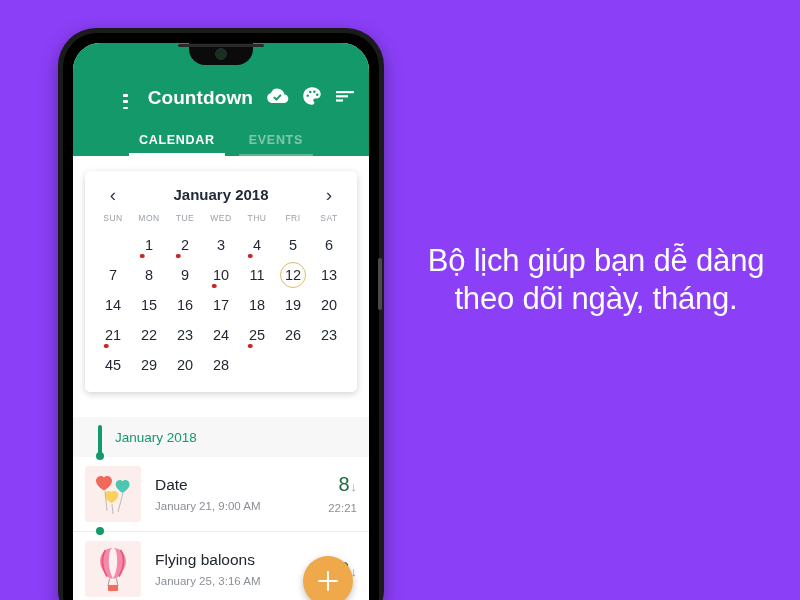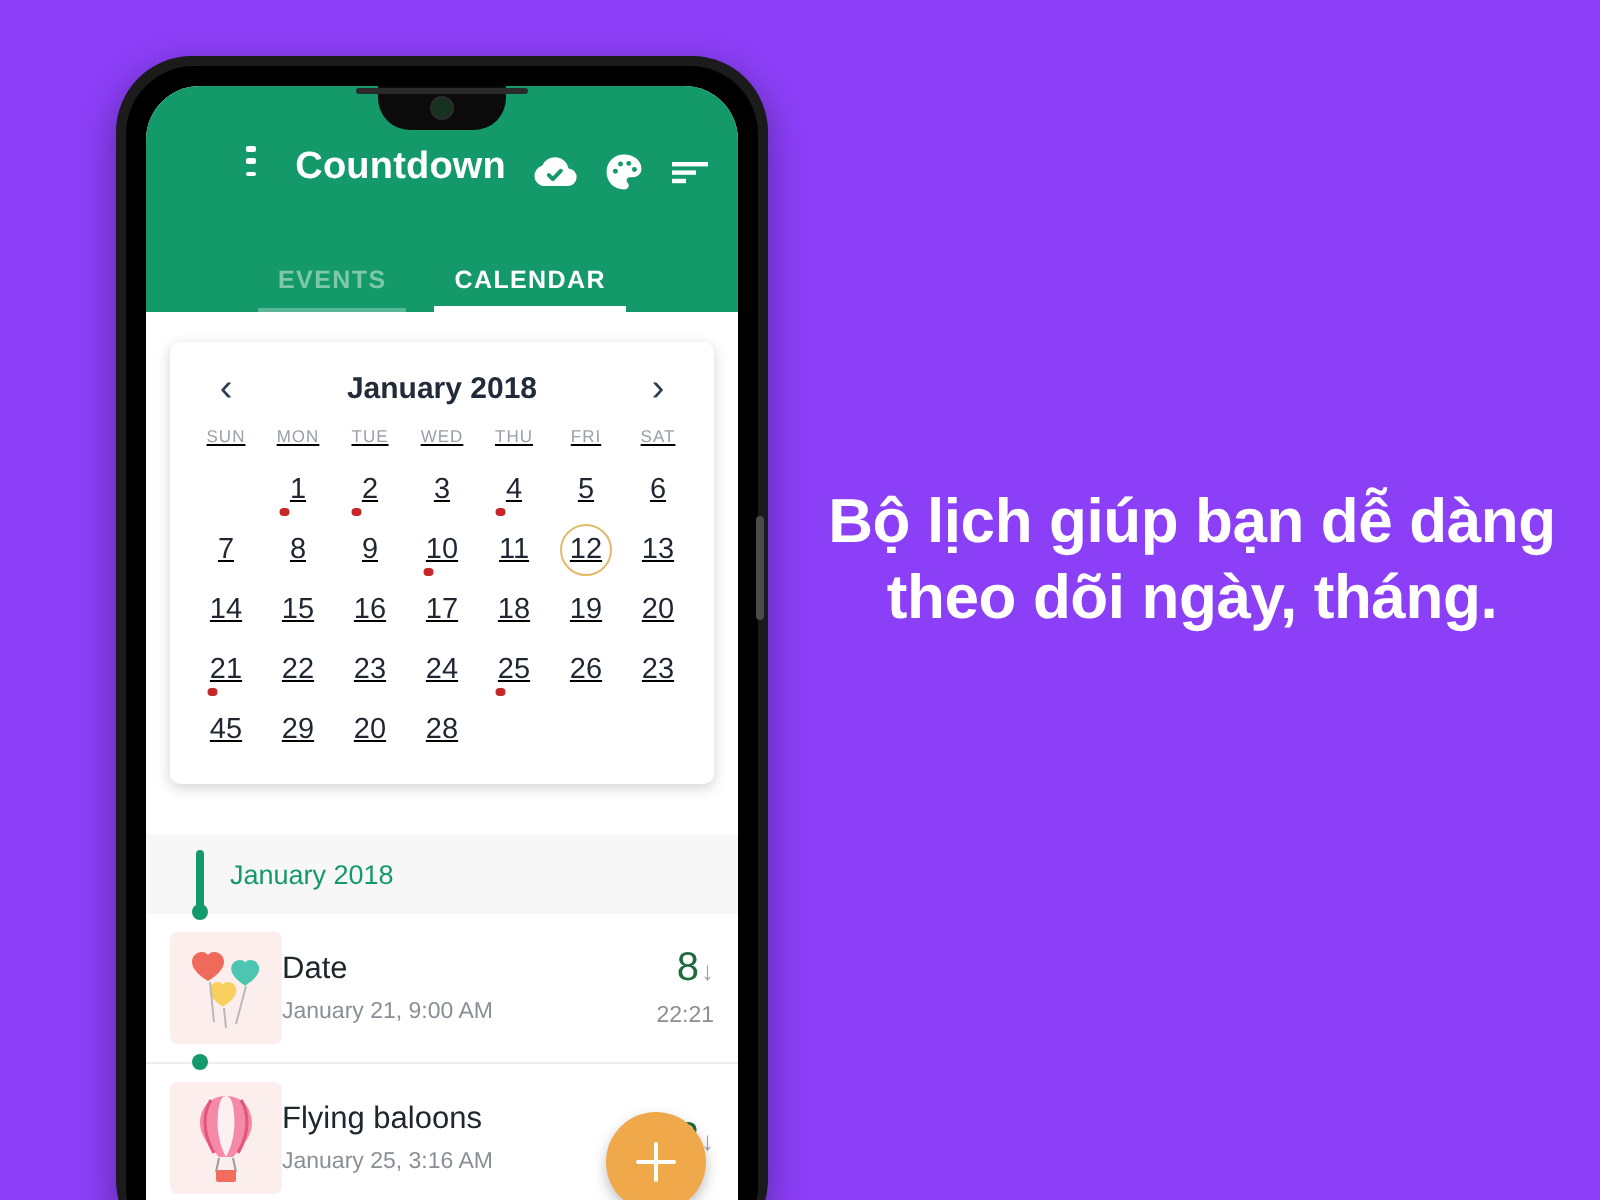--- a/index.html
+++ b/index.html
@@ -18,21 +18,21 @@
   
   .promo {
     position: absolute;
     left: 406px;
     top: 242px;
     width: 380px;
     text-align: center;
     color: #ffffff;
     font-size: 31px;
     line-height: 38px;
-    font-weight: bold;
+    font-weight: normal;
     letter-spacing: -0.2px;
   }
 
   
   .device {
     position: absolute;
     left: 58px;
     top: 28px;
     width: 326px;
     height: 600px;
@@ -112,21 +112,21 @@
     height: 113px;
     z-index: 10;
   }
   .header-bar {
     position: absolute;
     top: 30px;
     left: 0;
     right: 0;
     height: 36px;
     display: flex;
-    align-items: flex-start;
+    align-items: flex-end;
     padding: 0 14px;
     box-sizing: border-box;
     margin-left: 36px;
   }
   .hamburger {
     width: 22px;
     height: 15px;
     display: flex;
     flex-direction: column;
     justify-content: space-between;
@@ -215,21 +215,20 @@
     text-align: center;
   }
   .cal-month {
     font-size: 15px;
     color: #222b3a;
     font-weight: bold;
   }
   .dow-row, .wk-row {
     display: grid;
     grid-template-columns: repeat(7, 1fr);
-    text-decoration: underline;
   }
   .dow {
     text-align: center;
     font-size: 8.5px;
     color: #9aa0a8;
     letter-spacing: 0.5px;
     padding-bottom: 7px;
   }
   .cell {
     height: 30px;
@@ -322,20 +321,21 @@
     height: 56px;
     border-radius: 4px;
     background: #fdeeee;
     flex: none;
     position: relative;
     overflow: hidden;
   }
   .thumb svg { display:block; width:100%; height:100%; }
   .ev-text {
     flex: 1;
+    margin-left: 14px;
     min-width: 0;
   }
   .ev-title {
     font-size: 15.5px;
     color: #20262e;
     margin-bottom: 6px;
     white-space: nowrap;
     overflow: hidden;
   }
   .ev-sub {
@@ -437,22 +437,22 @@
           <div class="hicon">
             <svg width="20" height="14" viewBox="0 0 20 14">
               <rect x="1" y="2" width="18" height="2.2" fill="#fff"></rect>
               <rect x="1" y="6.2" width="12" height="2.2" fill="#fff"></rect>
               <rect x="1" y="10.4" width="7" height="2.2" fill="#fff"></rect>
             </svg>
           </div>
         </div>
 
         <div class="tabs">
+          <div class="tab active">CALENDAR</div>
           <div class="tab">EVENTS</div>
-          <div class="tab active">CALENDAR</div>
         </div>
       </div>
 
       <div class="cal-card">
         <div class="cal-head">
           <div class="cal-nav">‹</div>
           <div class="cal-month">January 2018</div>
           <div class="cal-nav">›</div>
         </div>
         <div class="dow-row" id="dow-row">

